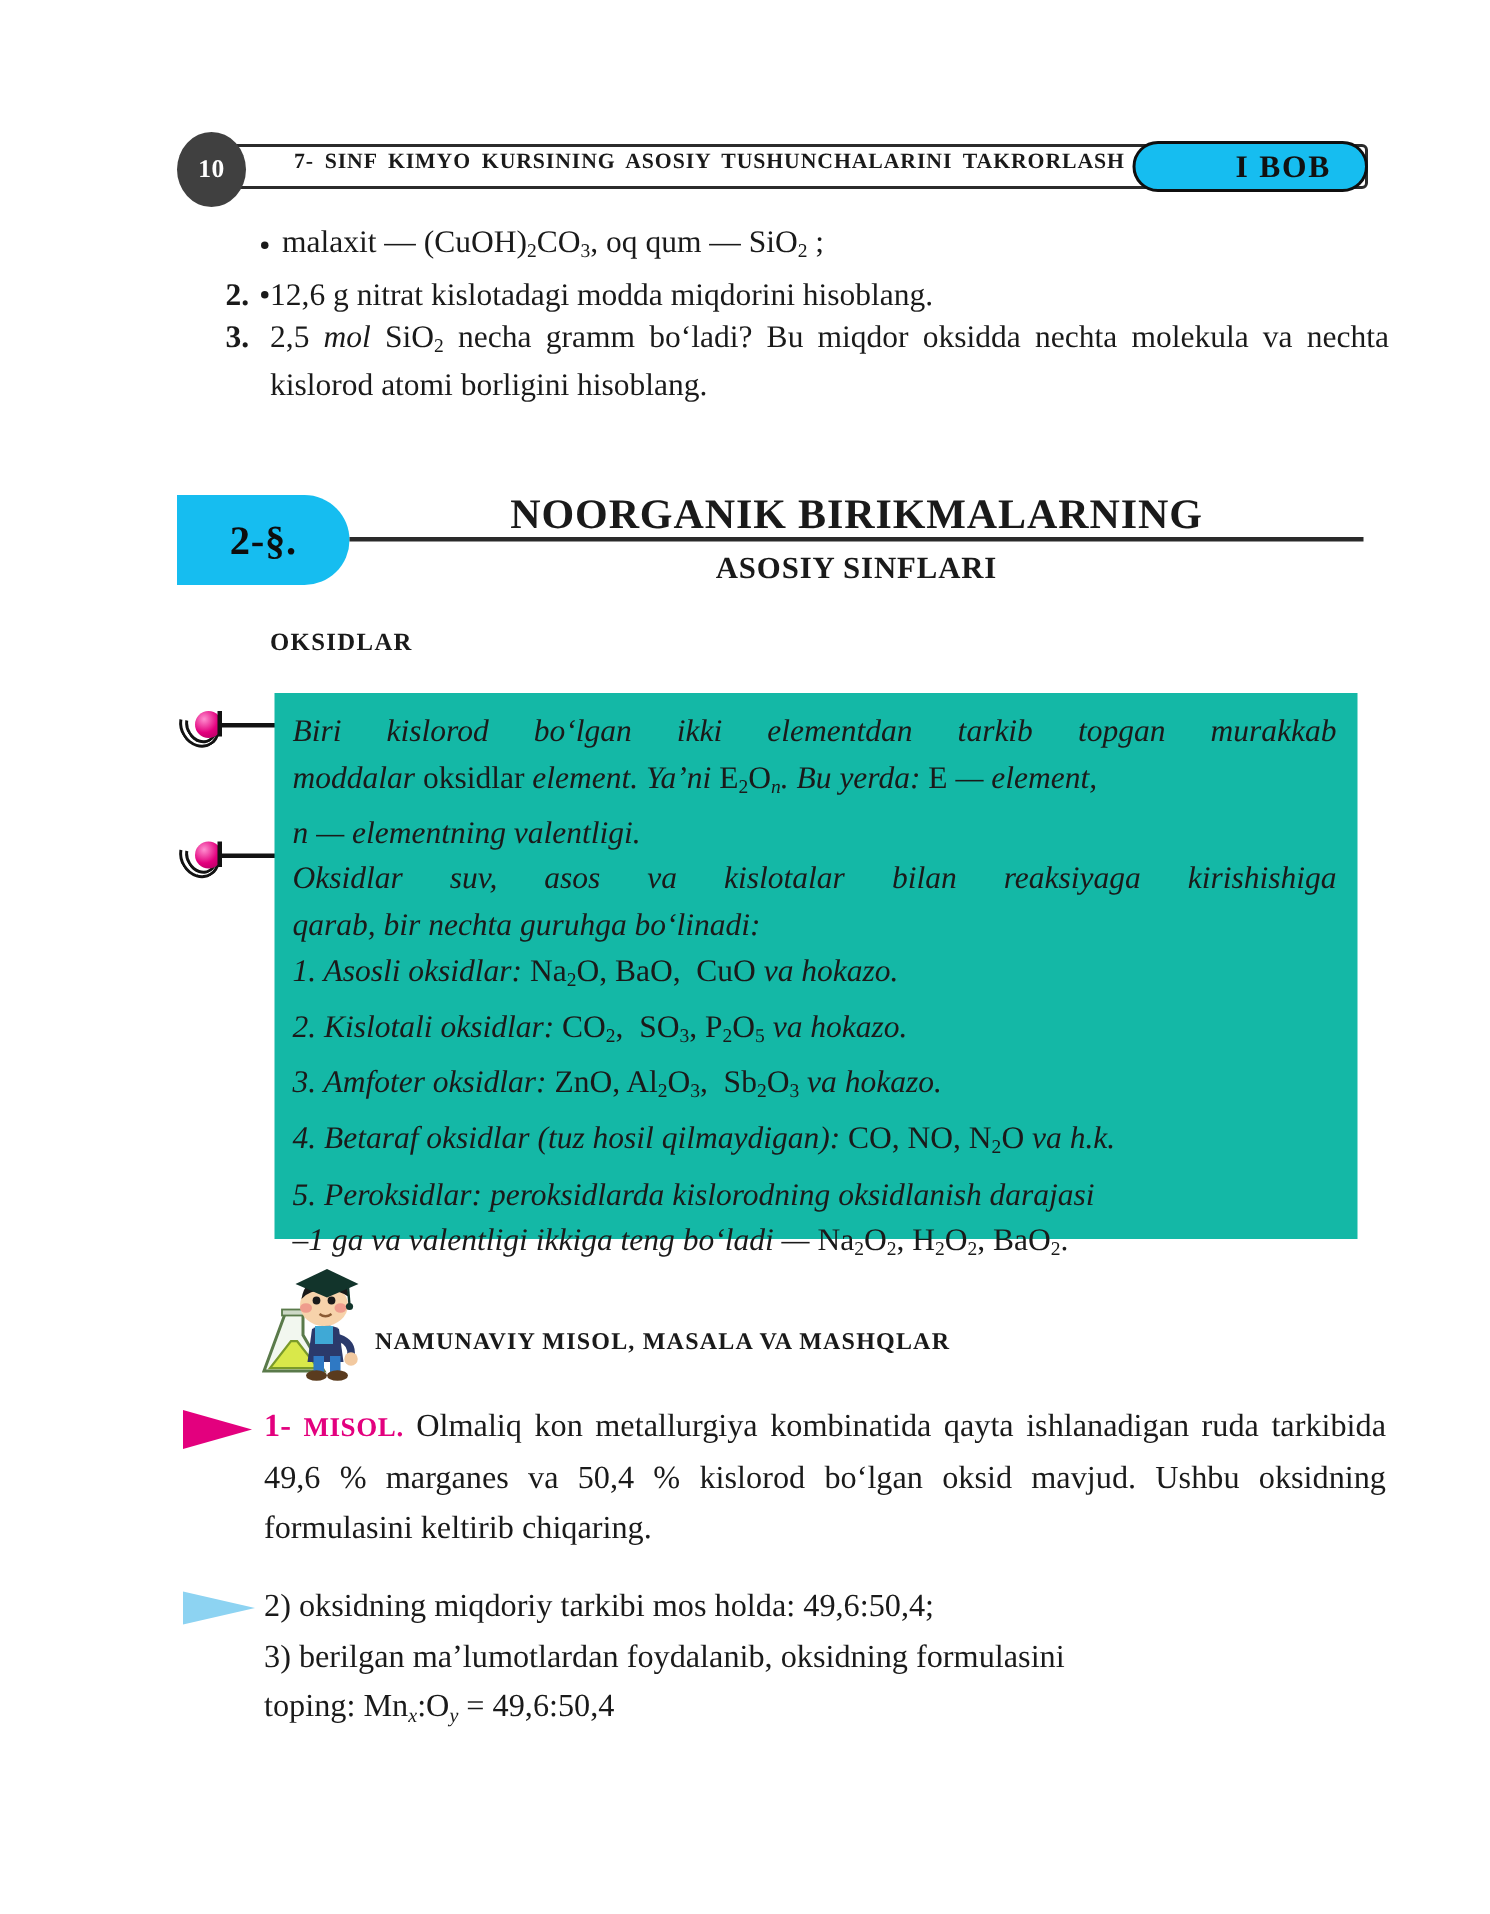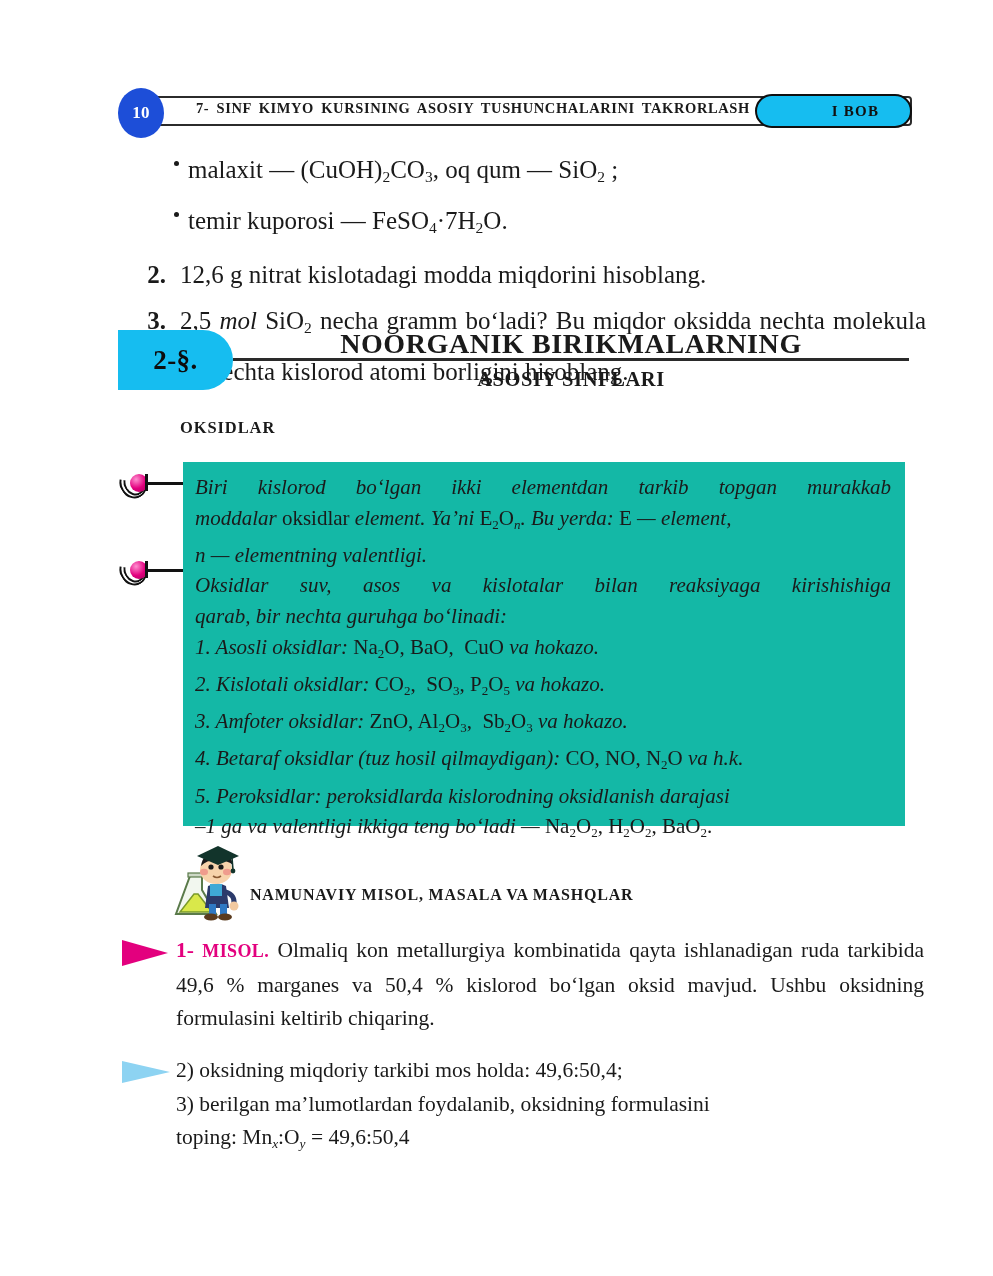--- a/index.html
+++ b/index.html
@@ -30,21 +30,21 @@
     width: 800px;
     height: 46px;
   }
   .page-badge {
     position: absolute;
     left: 0px;
     top: 0px;
     width: 46px;
     height: 50px;
     border-radius: 50%;
-    background: #1d4ed8;
+    background: #404040;
     color: #ffffff;
     font-weight: bold;
     font-size: 17px;
     display: flex;
     align-items: center;
     justify-content: center;
     z-index: 3;
     letter-spacing: .3px;
   }
   .runhead-bar {
@@ -79,35 +79,35 @@
     background: #16bdf0;
     border: 2px solid #0f0f0f;
     border-radius: 17px;
     box-sizing: border-box;
     display: flex;
     align-items: center;
     justify-content: center;
     z-index: 4;
   }
   .chapter-tab span {
-    font-size: 15px;
+    font-size: 21px;
     font-weight: bold;
     letter-spacing: 1.2px;
     color: #111111;
     margin-left: 44px;
   }
 
   
   .top-list {
     position: absolute;
     left: 136px;
     top: 148px;
     width: 790px;
-    font-size: 25px;
-    line-height: 44px;
+    font-size: 21px;
+    line-height: 26px;
   }
   .bullet-row {
     position: relative;
     padding-left: 52px;
     white-space: nowrap;
   }
   .bullet-row .dot {
     position: absolute;
     left: 38px;
     top: 13px;
@@ -378,21 +378,20 @@
 
   <div class="top-list">
 
     <div class="bullet-row">
       <span class="dot"></span>
       <span><span>malaxit — (CuOH)</span><sub>2</sub><span>CO</span><sub>3</sub><span>, oq qum — SiO</span><sub>2</sub><span> ;</span></span>
     </div>
 
     <div class="bullet-row">
       <span class="dot"></span>
-      <span><span>temir kuporosi — FeSO</span><sub>4</sub><span>·7H</span><sub>2</sub><span>O.</span></span>
     </div>
 
     <div class="num-row">
       <span class="num">2.</span>
       <span class="body">12,6 g nitrat kislotadagi modda miqdorini hisoblang.</span>
     </div>
 
     <div class="num-row">
       <span class="num">3.</span>
       <span class="body"><span>2,5 </span><span class="it">mol</span><span> SiO</span><sub>2</sub><span> necha gramm bo‘ladi? Bu miqdor oksidda nechta molekula va nechta kislorod atomi borligini hisoblang.</span></span>

